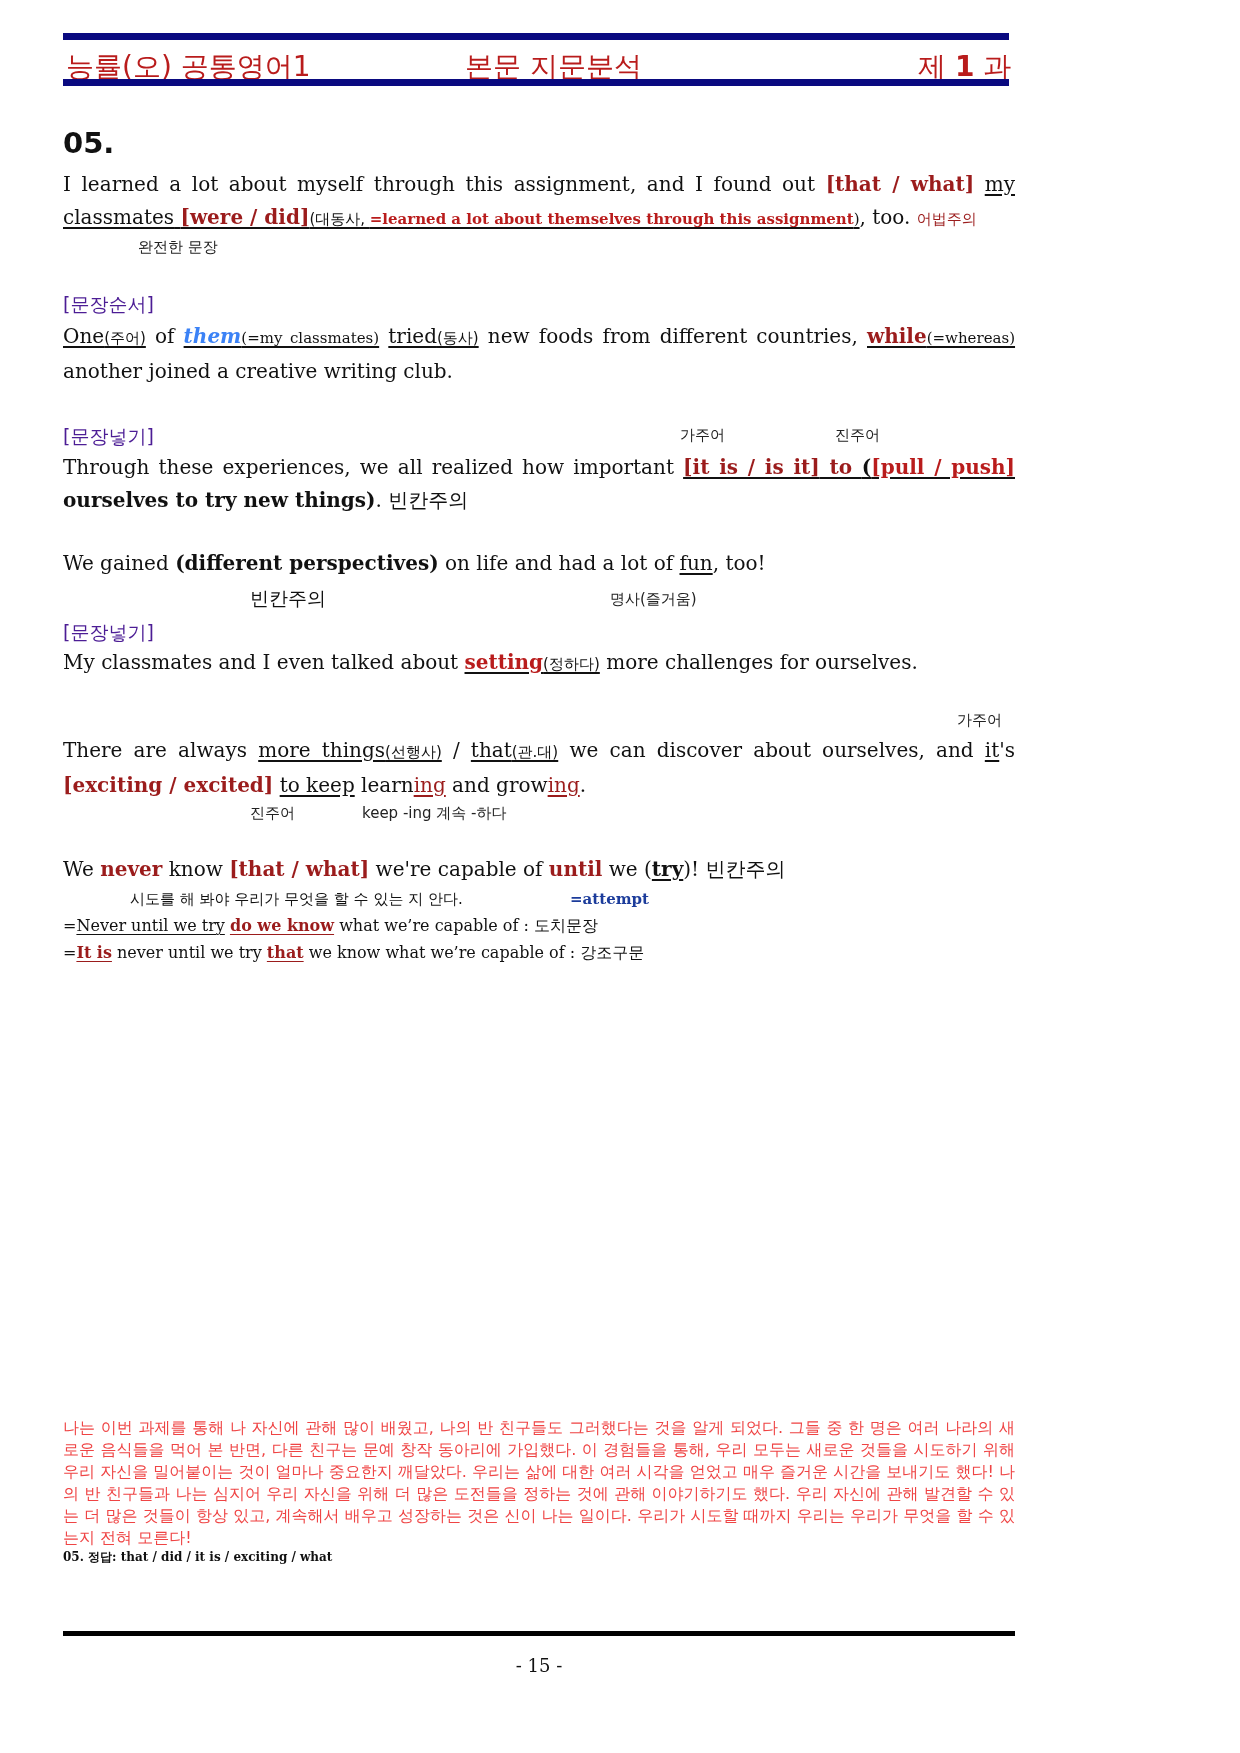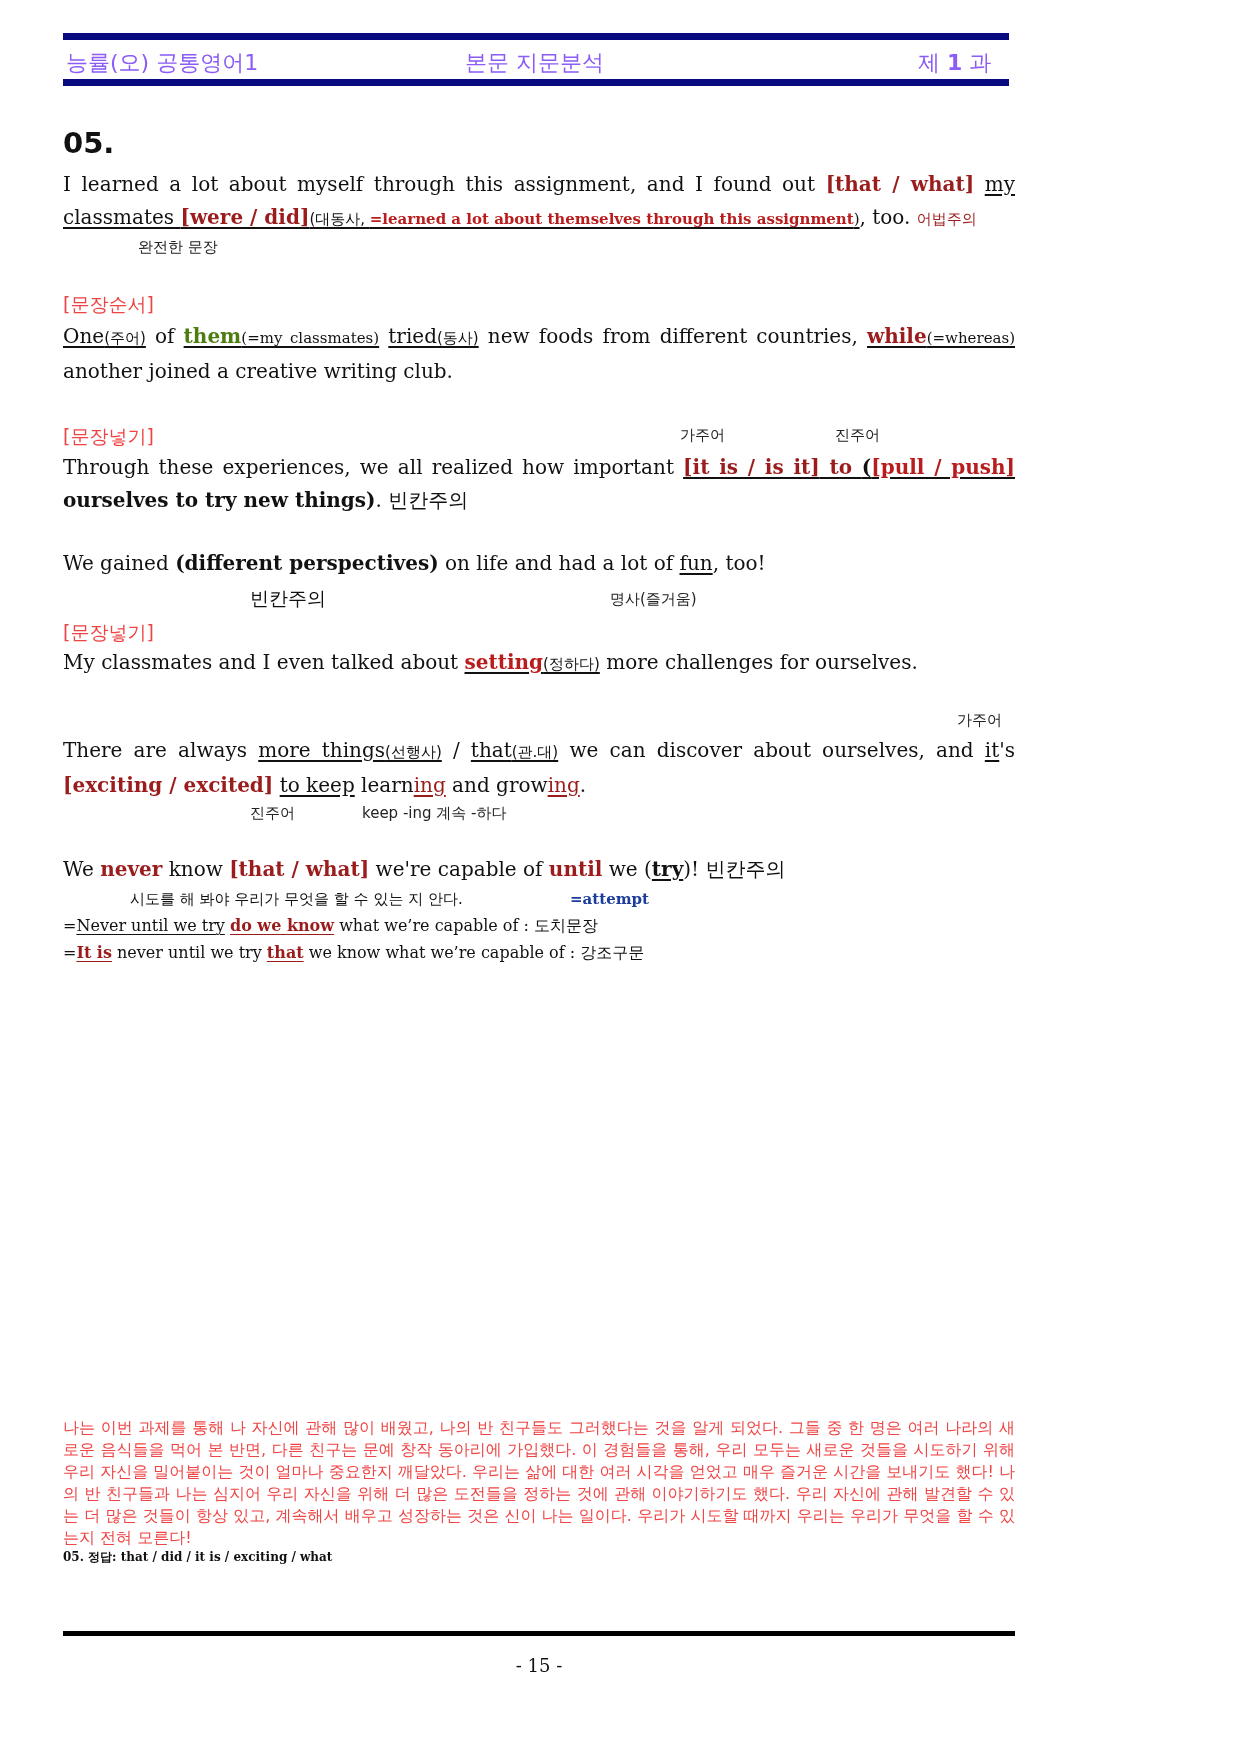--- a/index.html
+++ b/index.html
@@ -1,29 +1,29 @@
 <!DOCTYPE html>
 <html><head>
 <meta charset="utf-8">
 <style>
   html, body { margin: 0; padding: 0; background: #ffffff; }
   body { width: 1240px; height: 1753px; position: relative; overflow: hidden;
          font-family: "DejaVu Serif", "Liberation Serif", serif; color: #111; }
   .hdr-bar { position: absolute; left: 63px; width: 946px; height: 7px; background: #0a0a80; }
   .hdr-text { position: absolute; top: 48px; font-family: "DejaVu Sans", "Liberation Sans", sans-serif;
-              font-size: 22px; color: #8b5cf6; }
+              font-size: 28px; color: #b91c1c; }
   .qnum { position: absolute; left: 63px; top: 126px; font-family: "DejaVu Sans", "Liberation Sans", sans-serif;
           font-weight: bold; font-size: 29px; }
   .para { position: absolute; left: 63px; width: 952px; font-size: 20px; line-height: 33px; text-align: justify; }
   .line { position: absolute; left: 63px; white-space: nowrap; font-size: 20px; }
   .note { position: absolute; font-family: "DejaVu Sans", "Liberation Sans", sans-serif; font-size: 15px; color: #222; white-space: nowrap; }
-  .label { position: absolute; left: 63px; font-family: "DejaVu Sans", "Liberation Sans", sans-serif; font-size: 19px; color: #ef4444; }
+  .label { position: absolute; left: 63px; font-family: "DejaVu Sans", "Liberation Sans", sans-serif; font-size: 19px; color: #4c1d95; }
   .red { color: #9b1c1c; font-weight: bold; }
   .redn { color: #9b1c1c; }
-  .green { color: #4d7c0f; font-weight: bold; }
+  .green { color: #3b82f6; font-weight: bold; font-style: italic; }
   .blue { color: #b91c1c; font-weight: bold; }
   .b { font-weight: bold; }
   .u { text-decoration: underline; text-underline-offset: 3px; }
   .ko { font-family: "DejaVu Sans", "Liberation Sans", sans-serif; }
   .small { font-size: 15px; }
   .gsmall { font-size: 15px; color: #b91c1c; font-weight: bold; }
   .trans { position: absolute; left: 63px; top: 1417px; width: 952px; font-family: "DejaVu Sans", "Liberation Sans", sans-serif;
            font-size: 16px; line-height: 22px; text-align: justify; color: #ef4444; }
   .answer { position: absolute; left: 63px; top: 1549px; font-size: 12px; font-weight: bold; }
   .foot-bar { position: absolute; left: 63px; top: 1631px; width: 952px; height: 5px; background: #000; }

